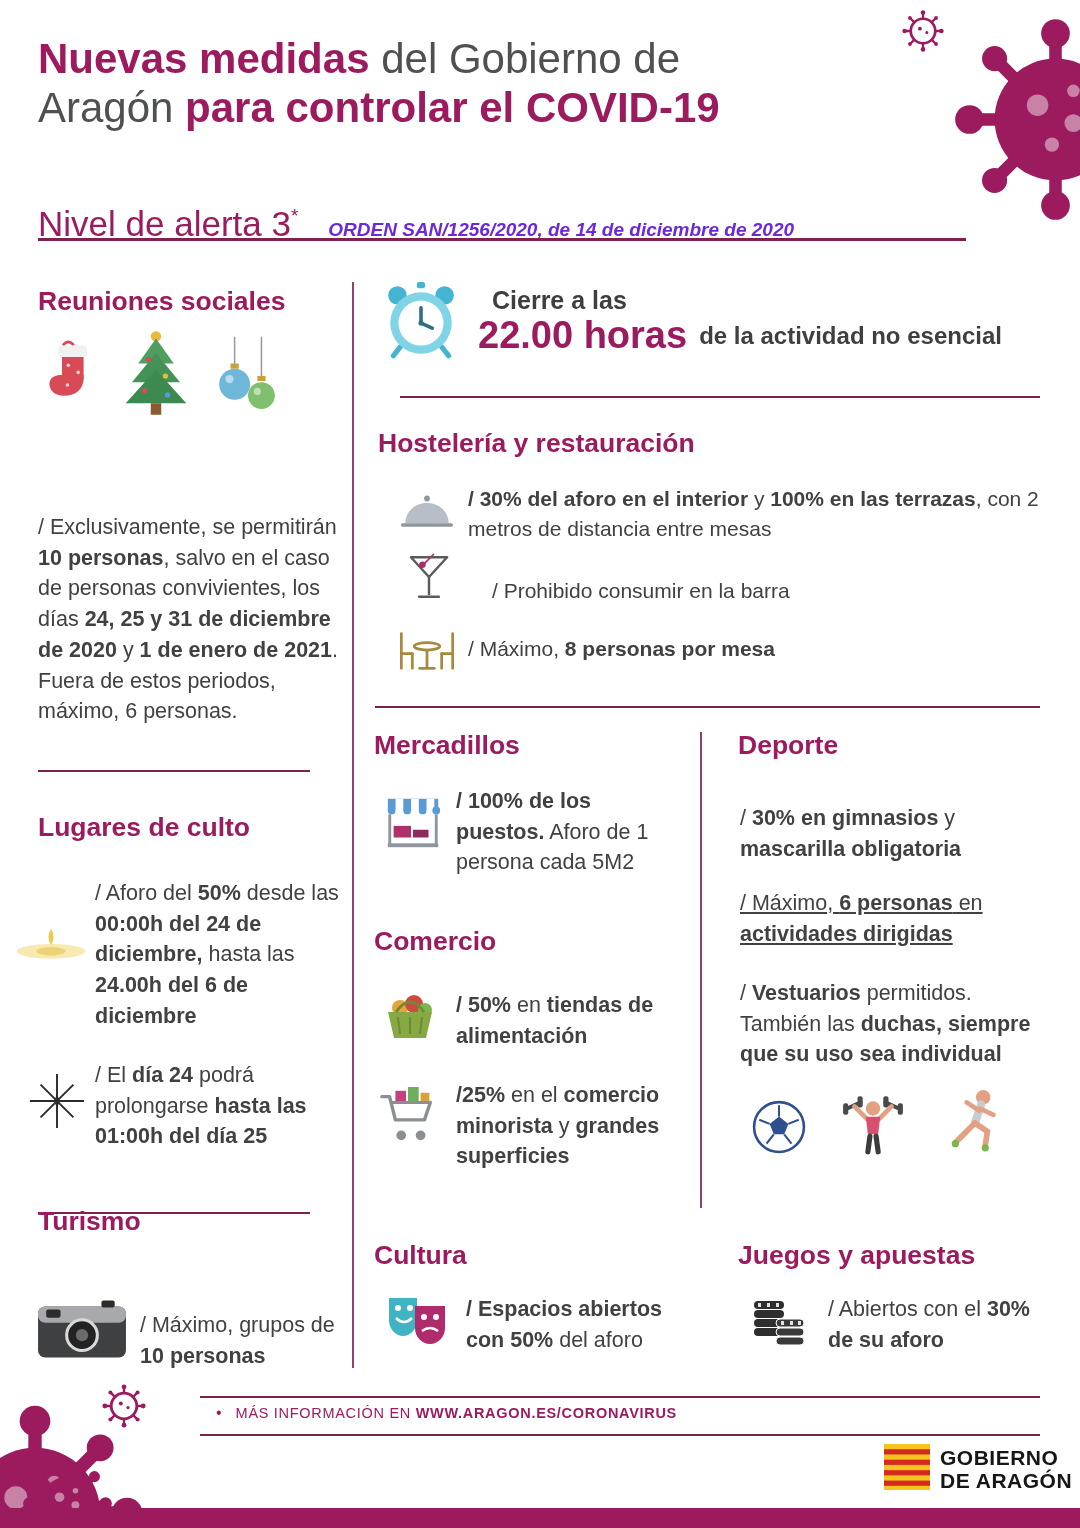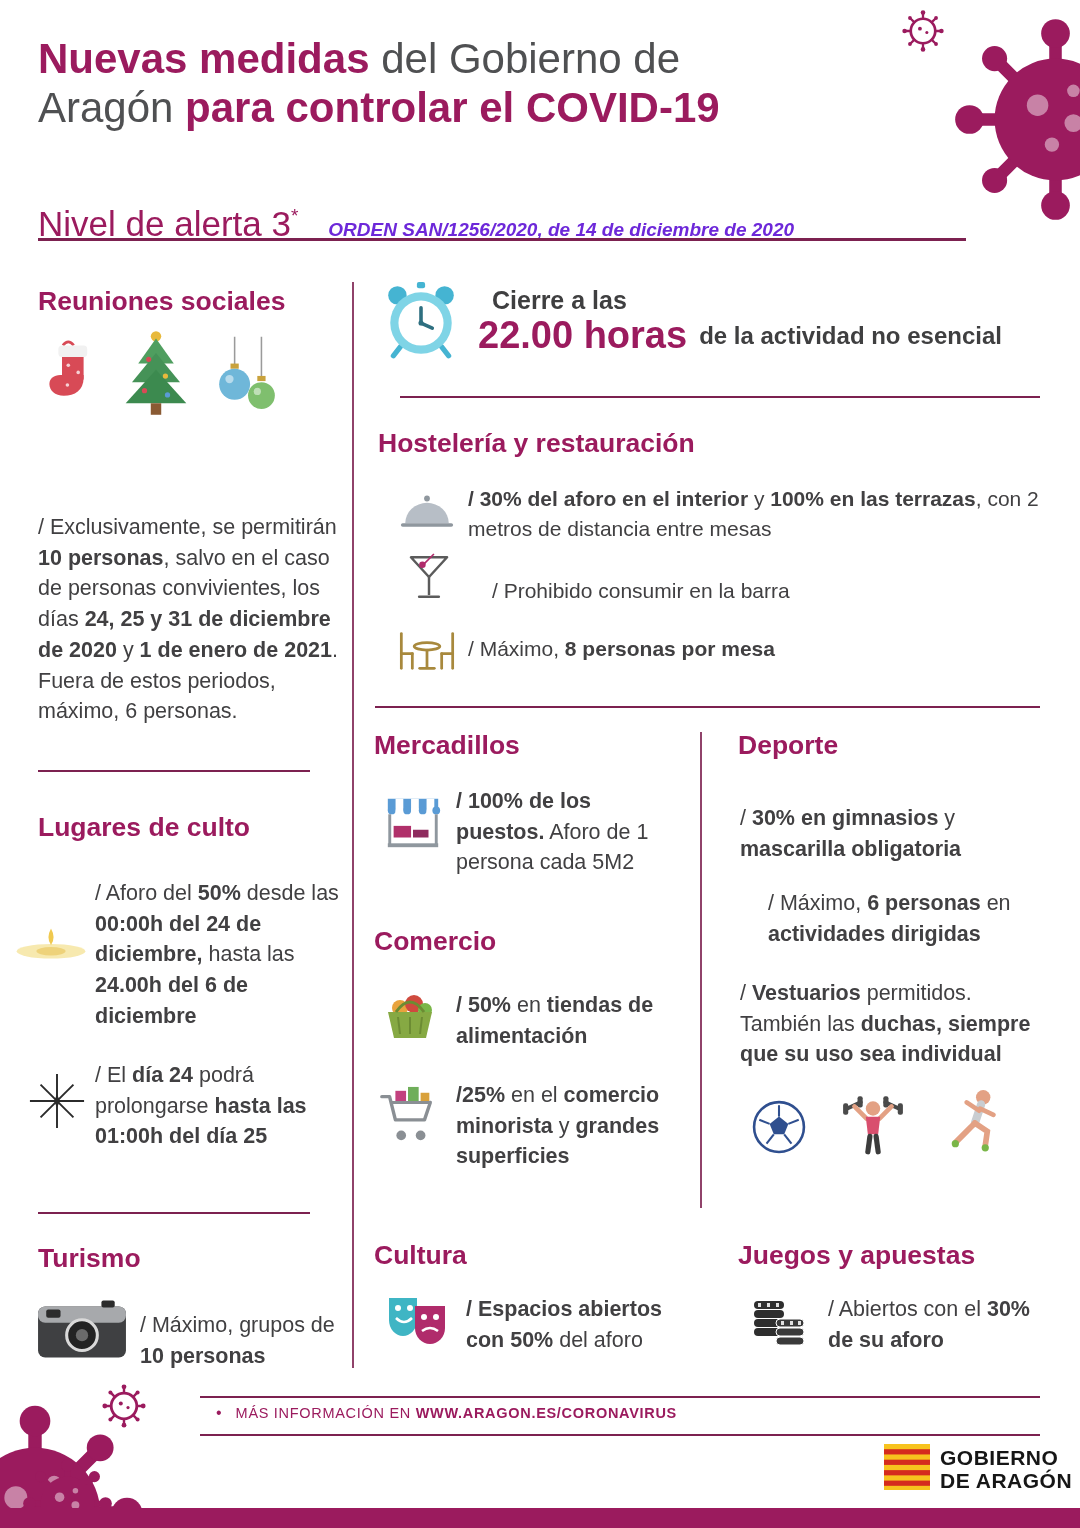--- a/index.html
+++ b/index.html
@@ -182,21 +182,21 @@
       <line x1="2" y1="30" x2="58" y2="30"></line>
       <line x1="13" y1="13" x2="47" y2="47"></line>
       <line x1="47" y1="13" x2="13" y2="47"></line>
     </g>
     <polygon points="30,23 33,30 30,37 27,30" fill="#2b2b2b"></polygon>
   </svg>
   <div class="abs txt" style="left:95px;top:1060px;width:244px;"><span>/ El </span><span class="b">día 24</span><span> podrá prolongarse </span><span class="b">hasta las 01:00h del día 25</span></div>
 
   <div class="abs hline" style="left:38px;top:1212px;width:272px;"></div>
 
-  <div class="abs h2" style="left:38px;top:1243px;">Turismo</div>
+  <div class="abs h2" style="left:38px;top:1206px;">Turismo</div>
 
   <svg class="abs" style="left:36px;top:1296px;width:92px;height:66px;" viewBox="0 0 90 64">
     <rect x="2" y="10" width="86" height="50" rx="7" fill="#3f4042"></rect>
     <rect x="2" y="10" width="86" height="16" rx="7" fill="#a7a9ac"></rect>
     <rect x="10" y="13" width="14" height="8" rx="2" fill="#2c2c2c"></rect>
     <rect x="64" y="4" width="13" height="7" rx="2" fill="#2c2c2c"></rect>
     <circle cx="45" cy="38" r="15" fill="#232323" stroke="#d9d9d9" stroke-width="3"></circle>
     <circle cx="45" cy="38" r="6" fill="#6b6b6b"></circle>
   </svg>
   <div class="abs txt" style="left:140px;top:1302px;width:200px;margin-top:8px;"><span>/ Máximo, grupos de </span><span class="b">10 personas</span></div>
@@ -319,21 +319,21 @@
     <path d="M34,14 h30 v22 a15,16 0 0 1 -30,0 z" fill="#b02b6b"></path>
     <circle cx="43" cy="25" r="3" fill="#ffffff"></circle>
       <circle cx="55" cy="25" r="3" fill="#ffffff"></circle>
     <path d="M41,39 q8,-6 16,0" stroke="#ffffff" stroke-width="2.5" fill="none"></path>
   </svg>
   <div class="abs txt" style="left:466px;top:1294px;width:226px;"><span class="b">/ Espacios abiertos con 50%</span><span> del aforo</span></div>
 
   <div class="abs h2" style="left:738px;top:730px;">Deporte</div>
 
   <div class="abs txt" style="left:740px;top:794px;width:302px;margin-top:9px;"><span>/ </span><span class="b">30% en gimnasios</span><span> y </span><span class="b">mascarilla obligatoria</span></div>
-  <div class="abs txt" style="left:768px;top:888px;width:302px;"><span>/ Máximo, </span><span class="b">6 personas</span><span> en </span><span class="b">actividades dirigidas</span></div>
+  <div class="abs txt" style="left:740px;top:888px;width:302px;text-decoration:underline;"><span>/ Máximo, </span><span class="b">6 personas</span><span> en </span><span class="b">actividades dirigidas</span></div>
   <div class="abs txt" style="left:740px;top:978px;width:308px;"><span>/ </span><span class="b">Vestuarios</span><span> permitidos. También las </span><span class="b">duchas, siempre que su uso sea individual</span></div>
 
   <svg class="abs" style="left:752px;top:1100px;width:54px;height:54px;" viewBox="0 0 52 52">
     <circle cx="26" cy="26" r="24" fill="#ffffff" stroke="#2f4f8f" stroke-width="2.5"></circle>
     <polygon points="26,16 35,23 31,33 21,33 17,23" fill="#2f4f8f"></polygon>
     <g stroke="#2f4f8f" stroke-width="2">
       <line x1="26" y1="16" x2="26" y2="5"></line>
         <line x1="35" y1="23" x2="45" y2="19"></line>
       <line x1="31" y1="33" x2="38" y2="42"></line>
         <line x1="21" y1="33" x2="14" y2="42"></line>

